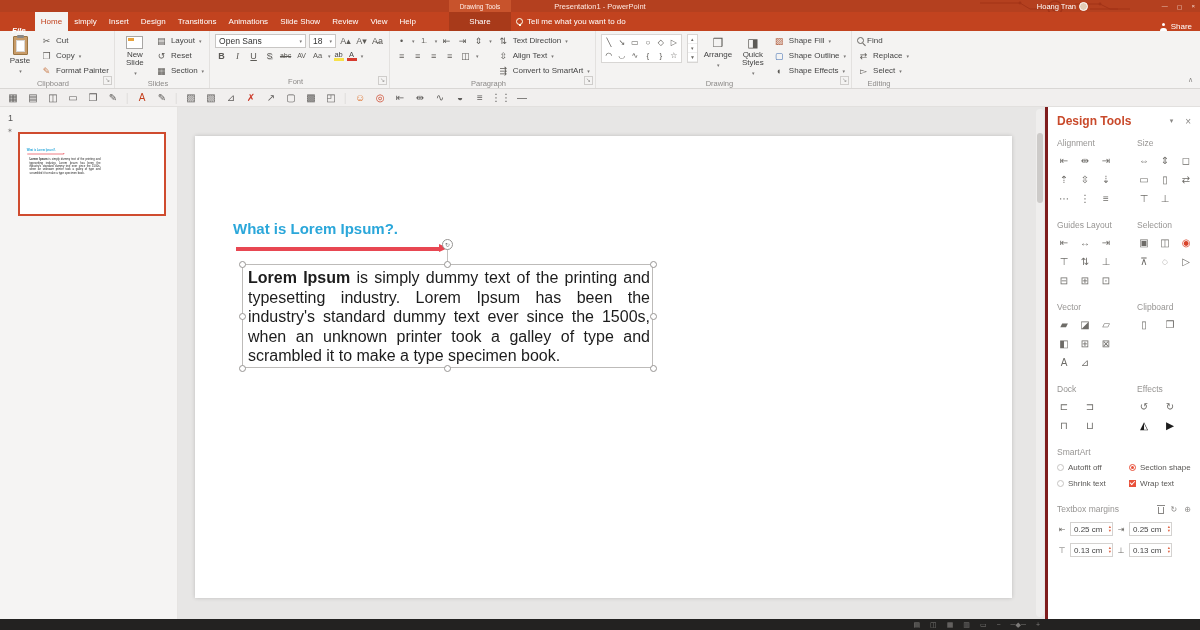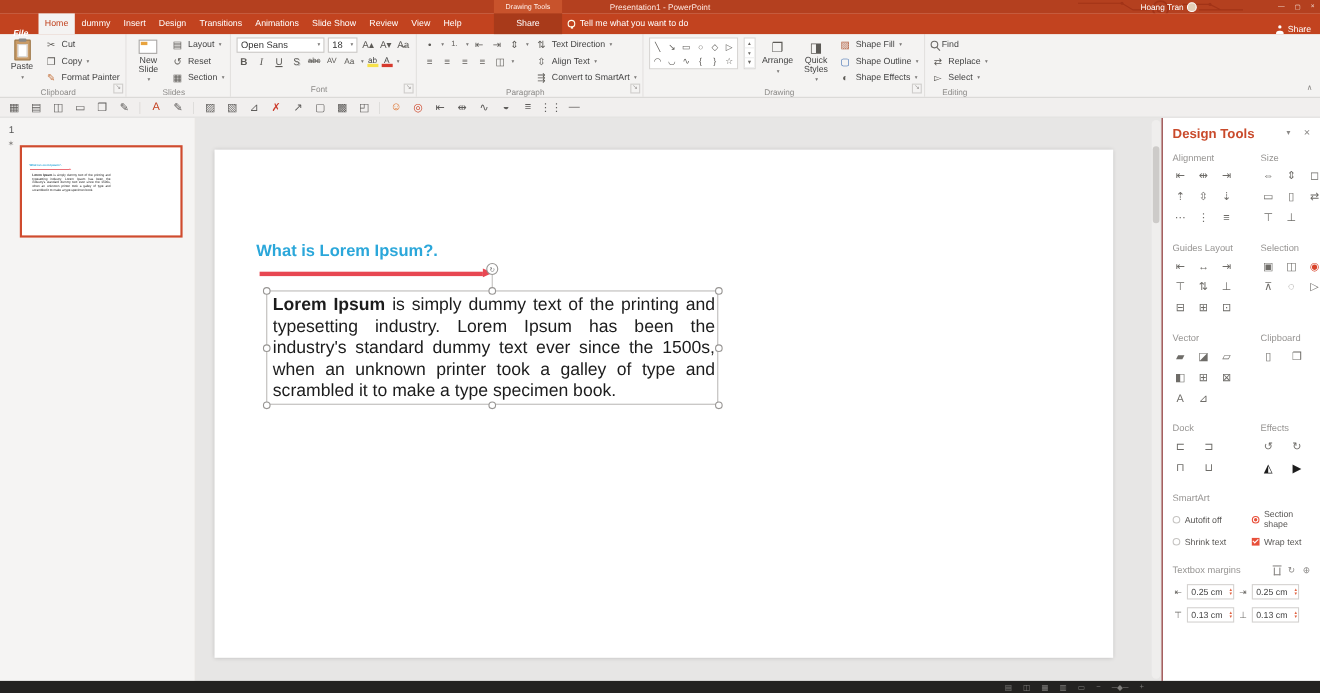--- a/index.html
+++ b/index.html
@@ -93,21 +93,21 @@
   .s-body{position:absolute;left:53px;top:132px;width:402px;font-size:16px;line-height:19.5px;text-align:justify;color:#1c1c1c;}
   .s-body b{font-weight:bold;}
 
   
   .sel-border{position:absolute;left:47px;top:128px;width:411px;height:104px;border:1px solid #bdbbb9;}
   .handle{position:absolute;width:7px;height:7px;border-radius:50%;background:#fff;border:1px solid #979593;}
   .rotate-stem{position:absolute;left:252px;top:113px;width:1px;height:15px;background:#c3c1bf;}
   .rotate-handle{position:absolute;left:247px;top:103px;width:11px;height:11px;border-radius:50%;background:#fff;border:1px solid #979593;font-size:6px;color:#777;display:flex;align-items:center;justify-content:center;}
 
   
-  .design-pane{width:144px;background:#fff;border-left:1px solid #7f1d1d;position:relative;padding:7px 9px;flex:none;overflow:hidden;}
+  .design-pane{width:155px;background:#fff;border-left:3px solid #7f1d1d;position:relative;padding:7px 9px;flex:none;overflow:hidden;}
   .dp-head{display:flex;align-items:center;margin-bottom:10px;}
   .dp-title{color:#c94a2b;font-size:12px;font-weight:bold;flex:1;}
   .dp-caret{color:#8a8886;font-size:7px;margin-right:12px;}
   .dp-close{color:#8a8886;font-size:10px;}
   .dp-cols{display:grid;grid-template-columns:78px 1fr;column-gap:2px;row-gap:16px;}
   .dp-sec h4{font-size:8.5px;color:#979593;font-weight:normal;margin-bottom:6px;}
   .icon-grid{display:grid;grid-template-columns:repeat(3,14px);row-gap:7px;column-gap:7px;}
   .icon-grid.cols2{grid-template-columns:repeat(2,14px);column-gap:12px;}
   .dt-icon{width:14px;height:12px;display:flex;align-items:center;justify-content:center;font-size:10px;color:#6e6c68;}
   .dt-icon.dark{color:#1c1c1c;font-size:10.5px;}
@@ -155,21 +155,21 @@
     <span>—</span>
     <span>▢</span>
     <span>×</span>
   </div>
 </div>
 
 <div class="tabbar">
   <div style="display:flex">
       <span class="tab file-tab">File</span>
       <span class="tab selected">Home</span>
-      <span class="tab">dummy</span>
+      <span class="tab">simply</span>
       <span class="tab">Insert</span>
       <span class="tab">Design</span>
       <span class="tab">Transitions</span>
       <span class="tab">Animations</span>
       <span class="tab">Slide Show</span>
       <span class="tab">Review</span>
       <span class="tab">View</span>
       <span class="tab">Help</span>
     </div>
   <span class="ctx-tab">Share</span>
@@ -236,21 +236,21 @@
         </div>
       </div>
     </div>
     <div class="glabel">Slides</div>
   </div>
 
   <div class="rgroup">
     <div class="gbody">
       <div class="scol">
         <div class="srow">
-          <span class="combo" style="width:80px">
+          <span class="combo" style="width:91px">
             <span class="cval">Open Sans</span>
             <i class="car">▾</i>
           </span>
           <span class="combo" style="width:27px">
             <span class="cval">18</span>
             <i class="car">▾</i>
           </span>
           <span class="ibtn">A▴</span>
           <span class="ibtn">A▾</span>
           <span class="ibtn">A̶a</span>

